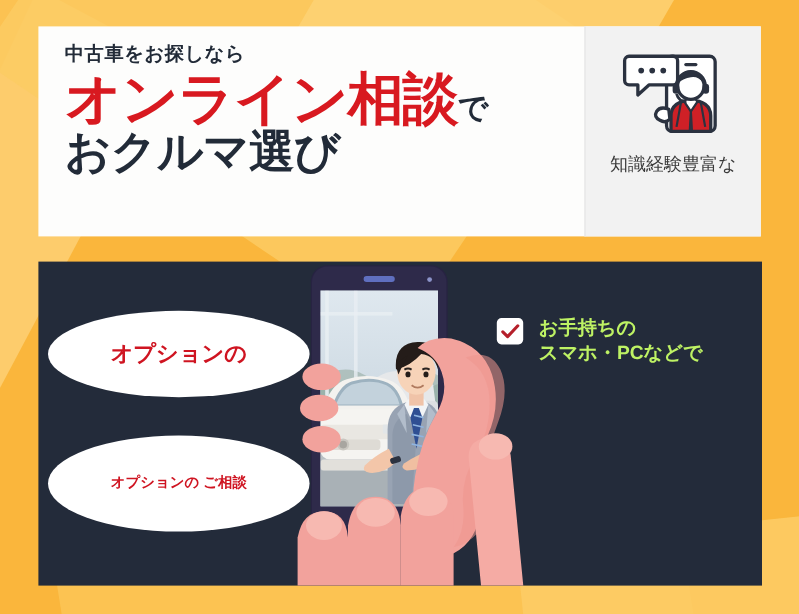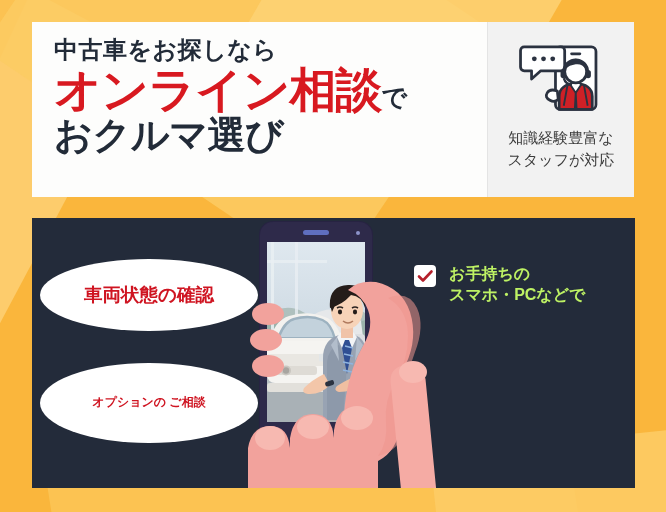--- a/index.html
+++ b/index.html
@@ -78,21 +78,21 @@
     background: #fdfdfc;
     display: flex;
   }
   .header-left {
     position: relative;
     width: 455px;
     padding: 16px 0 0 22px;
     box-sizing: border-box;
   }
   .kicker {
-    font-size: 24px;
+    font-size: 16px;
     font-weight: 700;
     color: #222b38;
     letter-spacing: .5px;
     line-height: 1;
     margin: 0 0 4px 0;
     white-space: nowrap;
   }
   .headline-1 {
     font-size: 47px;
     font-weight: 900;
@@ -308,21 +308,20 @@
         <path d="M53 41 a13 13 0 0 1 26 0" fill="none" stroke="#2b3240" stroke-width="3"></path>
         <rect x="49.5" y="39" width="6" height="9" rx="3" fill="#2b3240"></rect>
         <rect x="76.5" y="39" width="6" height="9" rx="3" fill="#2b3240"></rect>
         <path d="M53 48 q2 7 9 7" fill="none" stroke="#2b3240" stroke-width="2.5"></path>
 
         <path d="M46 62 q-8 -3 -11 2 q-3 5 3 8 q5 3 9 -1 z" fill="#ffffff" stroke="#2b3240" stroke-width="3" stroke-linejoin="round"></path>
       </svg>
 
       <div class="agent-caption">
         <div>知識経験豊富な</div>
-        <div>スタッフが対応</div>
       </div>
     </div>
   </div>
 
   <div class="dark-panel">
 
     <div class="phone">
       <div class="phone-speaker"></div>
       <div class="phone-cam"></div>
       <div class="phone-screen">
@@ -425,21 +424,21 @@
         </g>
         <g fill="#f7b9b1">
           <ellipse cx="90" cy="196" rx="15" ry="12"></ellipse>
           <ellipse cx="133" cy="185" rx="16" ry="12"></ellipse>
           <ellipse cx="177" cy="176" rx="16" ry="12"></ellipse>
         </g>
       </svg>
     </div>
 
     <div class="pill pill-1">
-      <span>車両状態の確認</span>
+      <span>オプションの</span>
     </div>
     <div class="pill pill-2">
       <span>オプションの
 ご相談</span>
     </div>
 
     <div class="checklist">
 
       <div class="check-row">
         <span class="check-box">

